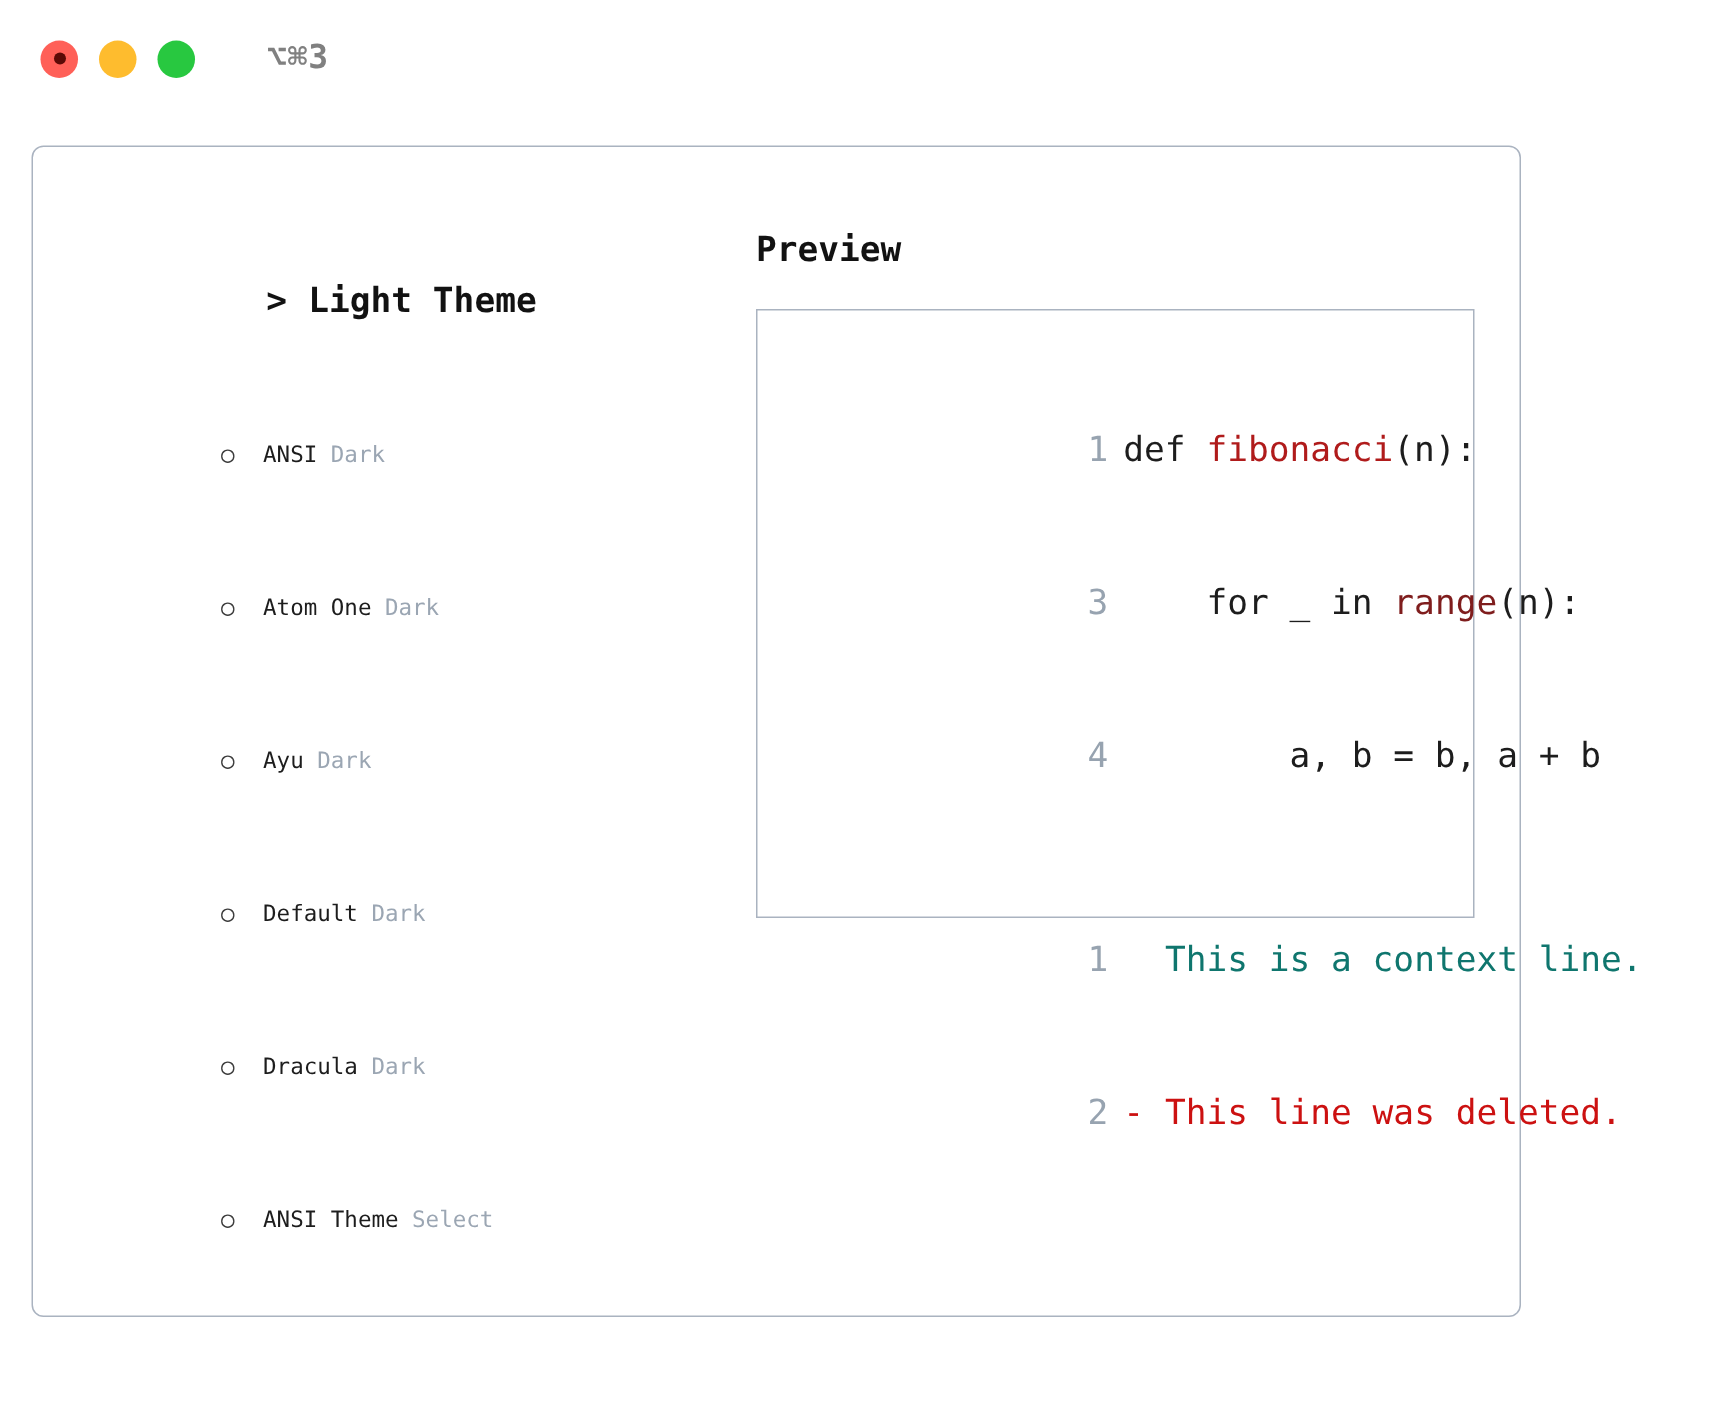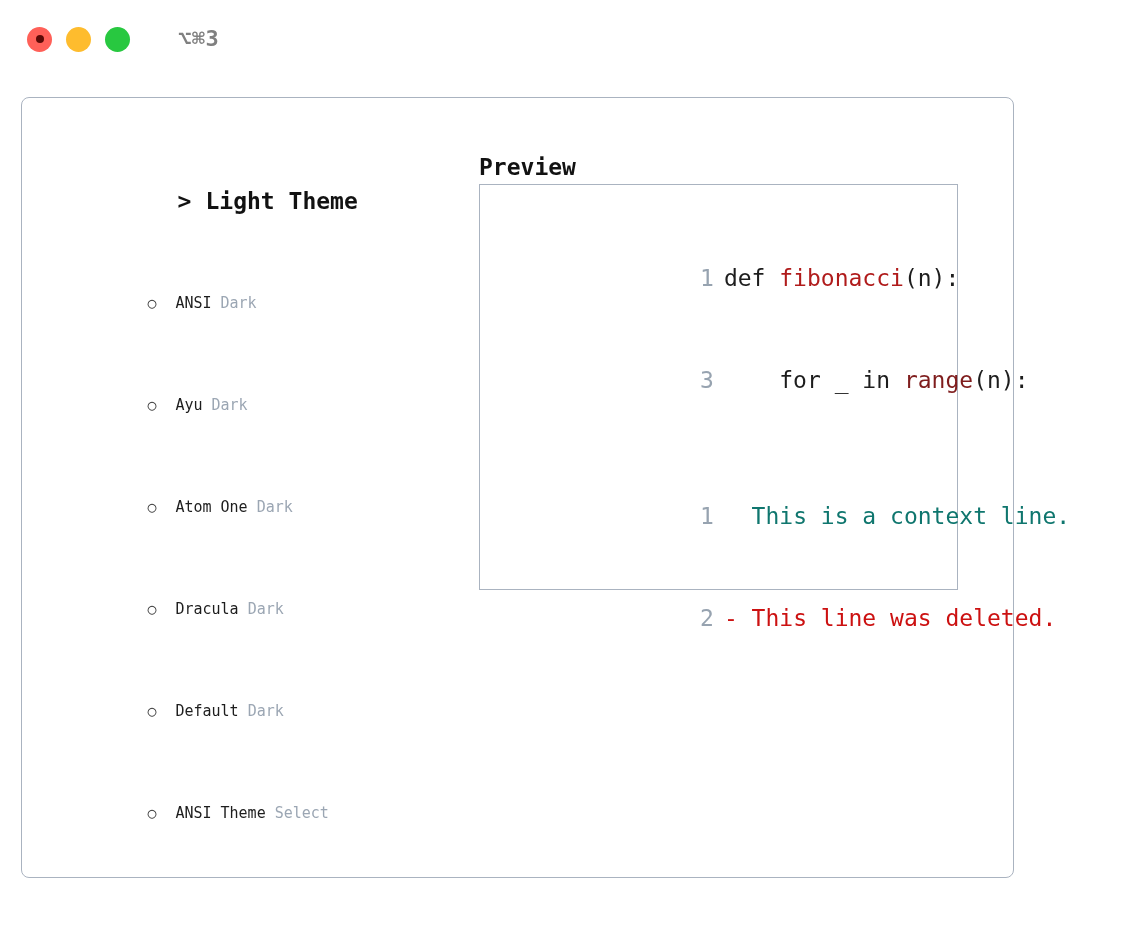--- a/index.html
+++ b/index.html
@@ -108,31 +108,32 @@
     display: inline-block;
     width: 28px;
     color: #3b3b3b;
   }
   .name { color: #1d1d1d; }
   .variant { color: #9ba6b3; }
 
   
   .right-col {
     position: absolute;
-    left: 457px;
+    left: 482px;
     top: 52px;
     width: 500px;
   }
   .preview-title {
     font-size: 23px;
     font-weight: bold;
     color: #121212;
     line-height: 34px;
   }
   .preview-box {
+    margin-top: 22px;
     width: 479px;
     height: 406px;
     border: 1.5px solid #aab3c0;
     box-sizing: border-box;
     background: #ffffff;
     padding: 42px 0 0 14px;
   }
 
   .code-line {
     font-size: 23px;
@@ -180,30 +181,30 @@
 
         <div class="list-head">
           <span class="marker">&gt;</span><span>Light Theme</span>
         </div>
 
         <div>
           <div class="theme-row">
             <span class="bullet">○</span><span class="name">ANSI</span><span class="variant"> <span>Dark</span></span>
           </div>
           <div class="theme-row">
+            <span class="bullet">○</span><span class="name">Atom One</span><span class="variant"> <span>Dark</span></span>
+          </div>
+          <div class="theme-row">
             <span class="bullet">○</span><span class="name">Ayu</span><span class="variant"> <span>Dark</span></span>
           </div>
           <div class="theme-row">
-            <span class="bullet">○</span><span class="name">Atom One</span><span class="variant"> <span>Dark</span></span>
+            <span class="bullet">○</span><span class="name">Default</span><span class="variant"> <span>Dark</span></span>
           </div>
           <div class="theme-row">
             <span class="bullet">○</span><span class="name">Dracula</span><span class="variant"> <span>Dark</span></span>
-          </div>
-          <div class="theme-row">
-            <span class="bullet">○</span><span class="name">Default</span><span class="variant"> <span>Dark</span></span>
           </div>
           <div class="theme-row">
             <span class="bullet">○</span><span class="name">ANSI Theme</span><span class="variant"> <span>Select</span></span>
           </div>
 
         </div>
 
       </div>
 
       <div class="right-col">
@@ -211,20 +212,23 @@
 
         <div class="preview-box">
 
           <div>
             <div class="code-line">
               <span class="lineno">1</span><span class="code-text"><span class="tok-kw">def </span><span class="tok-fn">fibonacci</span><span class="tok-plain">(n):</span></span>
             </div>
             <div class="code-line">
               <span class="lineno">3</span><span class="code-text"><span class="tok-plain">    for _ in </span><span class="tok-call">range</span><span class="tok-plain">(n):</span></span>
             </div>
+            <div class="code-line">
+              <span class="lineno">4</span><span class="code-text"><span class="tok-plain">        a, b = b, a + b</span></span>
+            </div>
           </div>
 
           <div class="diff-gap"></div>
 
           <div>
             <div class="diff-line">
               <span class="lineno">1</span><span class="code-text diff-ctx"><span> </span> <span>This is a context line.</span></span>
             </div>
             <div class="diff-line">
               <span class="lineno">2</span><span class="code-text diff-del"><span>-</span> <span>This line was deleted.</span></span>

